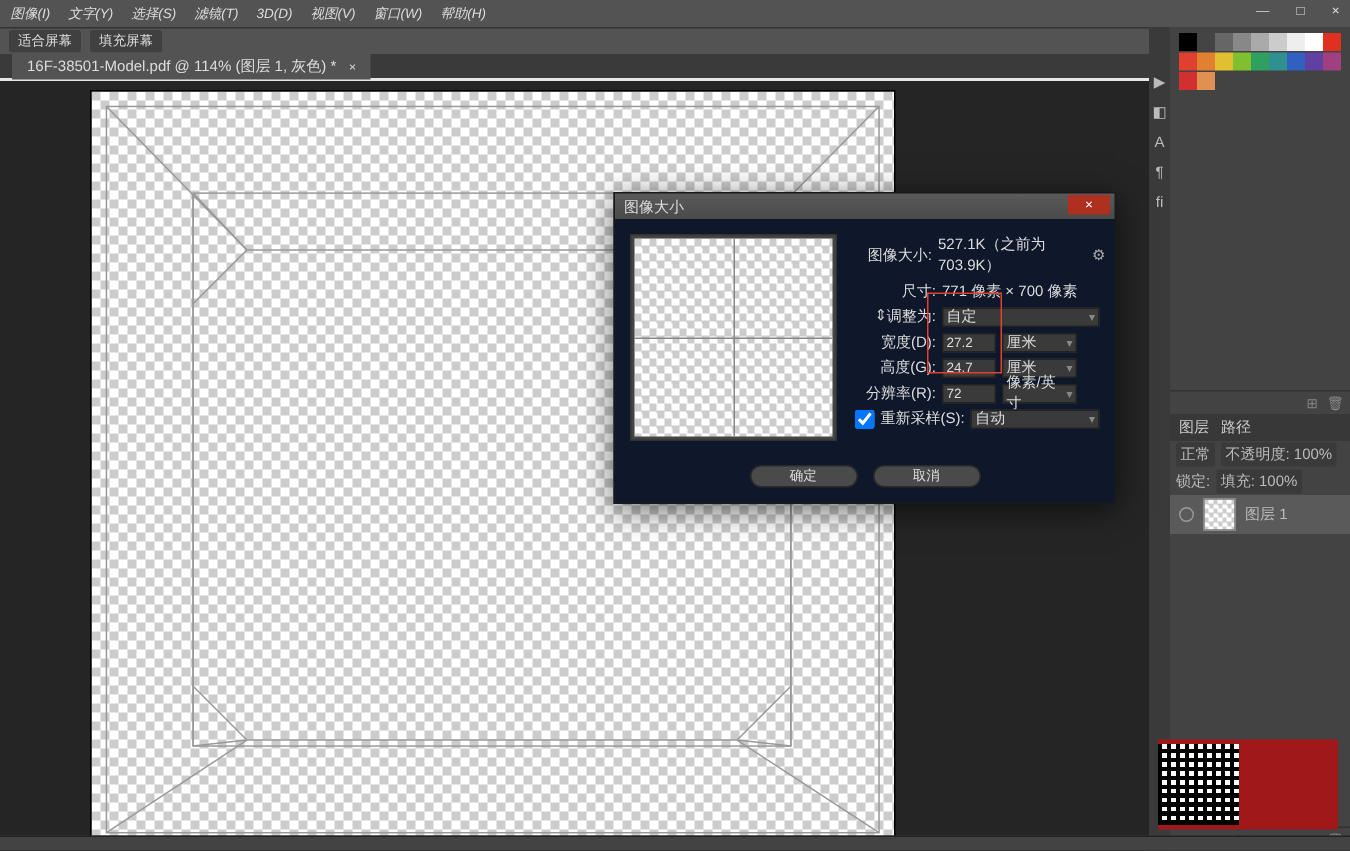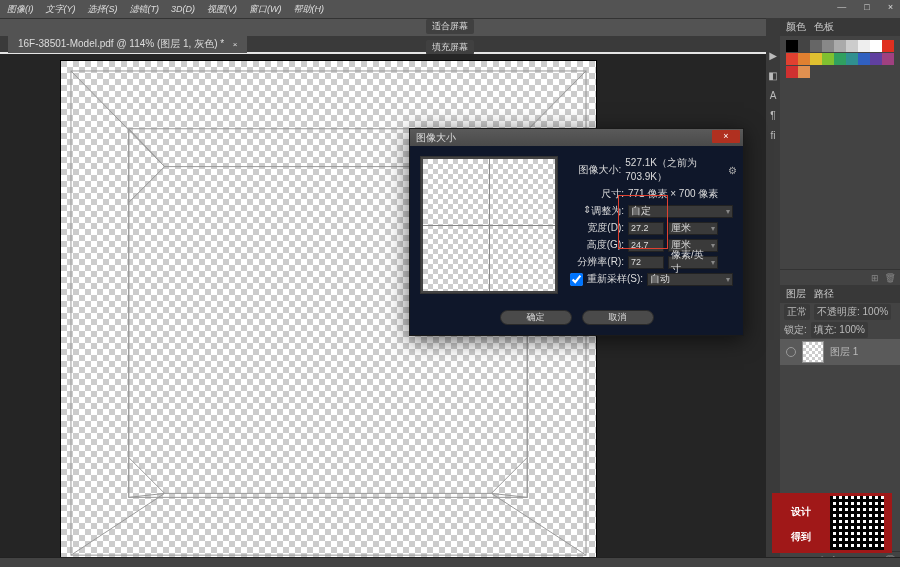--- a/index.html
+++ b/index.html
@@ -1,20 +1,20 @@
 <!DOCTYPE html>
 <html><head>
 <meta charset="utf-8">
 <style>
 *{margin:0;padding:0;box-sizing:border-box;font-family:"Microsoft YaHei",Arial,sans-serif;font-size:10px;}
 body{background:#323232;width:900px;height:567px;overflow:hidden;position:relative;color:#bbb;}
 .menubar{height:18px;background:#535353;display:flex;align-items:center;padding:0 2px;gap:2px;font-style:italic;}
 .menubar span{padding:1px 5px;font-size:9px;color:#ddd;cursor:default;}
 .win-controls{position:absolute;right:2px;top:1px;display:flex;gap:8px;font-size:9px;color:#ccc;}
-.optbar{height:18px;background:#535353;display:flex;align-items:center;padding:0 6px;gap:6px;border-top:1px solid #333;flex-direction:column;}
+.optbar{height:18px;background:#535353;display:flex;align-items:center;padding:0 6px;gap:6px;border-top:1px solid #333;}
 .optbar .label{font-size:9px;color:#ddd;background:#404040;padding:1px 6px;border-radius:2px;}
 .tabbar{height:18px;background:#3a3a3a;display:flex;align-items:center;padding-left:8px;border-bottom:2px solid #e5e5e5;}
 .tabbar .tab{background:#535353;padding:2px 10px;font-size:9px;color:#ddd;position:relative;}
 .tabbar .tab .x{margin-left:6px;font-size:8px;}
 .main{position:absolute;left:0;right:134px;top:54px;bottom:10px;background:#252525;}
 .canvas{position:absolute;left:60px;top:6px;width:537px;height:506px;background:repeating-conic-gradient(#fff 0 25%,#ccc 0 50%) 0 0/12px 12px;border:1px solid #000;}
 .canvas svg{position:absolute;inset:0;}
 .rightcol{position:absolute;right:0;top:18px;width:134px;bottom:0;background:#434343;display:flex;}
 .iconstrip{width:16px;background:#3a3a3a;display:flex;flex-direction:column;align-items:center;padding-top:32px;gap:8px;}
 .iconstrip div{width:12px;height:12px;color:#bbb;font-size:10px;text-align:center;line-height:12px;}
@@ -115,24 +115,20 @@
 
 <div class="rightcol">
   <div class="iconstrip">
     <div>▶</div>
     <div>◧</div>
     <div>A</div>
     <div>¶</div>
     <div>fi</div>
   </div>
   <div class="panels">
-    <div class="p-head">
-      <span>颜色</span>
-      <span>色板</span>
-    </div>
     <div class="swatches" id="sw">
         <div class="sw-row">
           <div class="sw" style="background: rgb(0, 0, 0);"></div>
           <div class="sw" style="background: rgb(68, 68, 68);"></div>
           <div class="sw" style="background: rgb(102, 102, 102);"></div>
           <div class="sw" style="background: rgb(136, 136, 136);"></div>
           <div class="sw" style="background: rgb(170, 170, 170);"></div>
           <div class="sw" style="background: rgb(204, 204, 204);"></div>
           <div class="sw" style="background: rgb(238, 238, 238);"></div>
           <div class="sw" style="background: rgb(255, 255, 255);"></div>
@@ -247,17 +243,16 @@
   </div>
   <div class="dlg-btns">
     <div class="dbtn">确定</div>
     <div class="dbtn">取消</div>
   </div>
 </div>
 <div class="link-ic">⇕</div>
 <div class="redbox"></div>
 
 <div class="qr">
-  <div class="qr-txt"><span>设计</span><br><span>得到</span></div>
   <div class="qr-code"></div>
 </div>
 
 <div class="statusbar"></div>
 
 </body></html>

